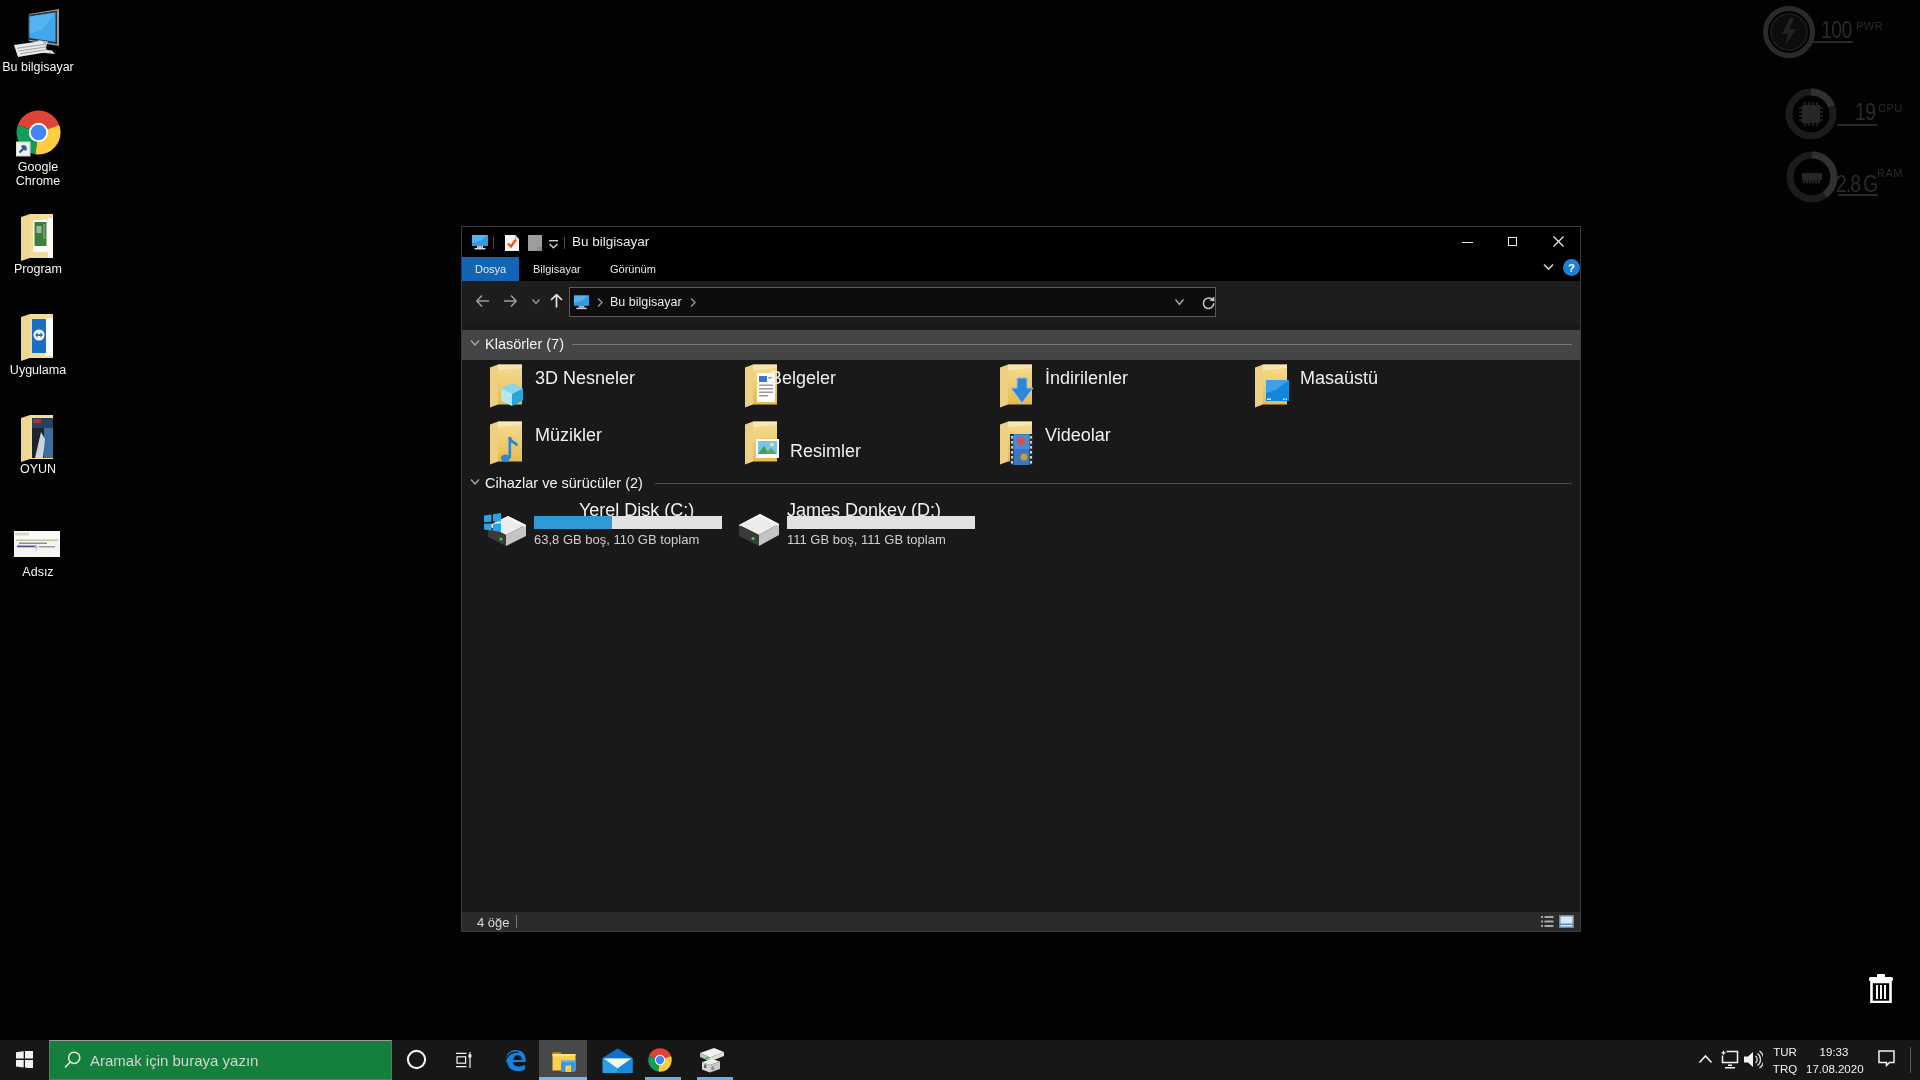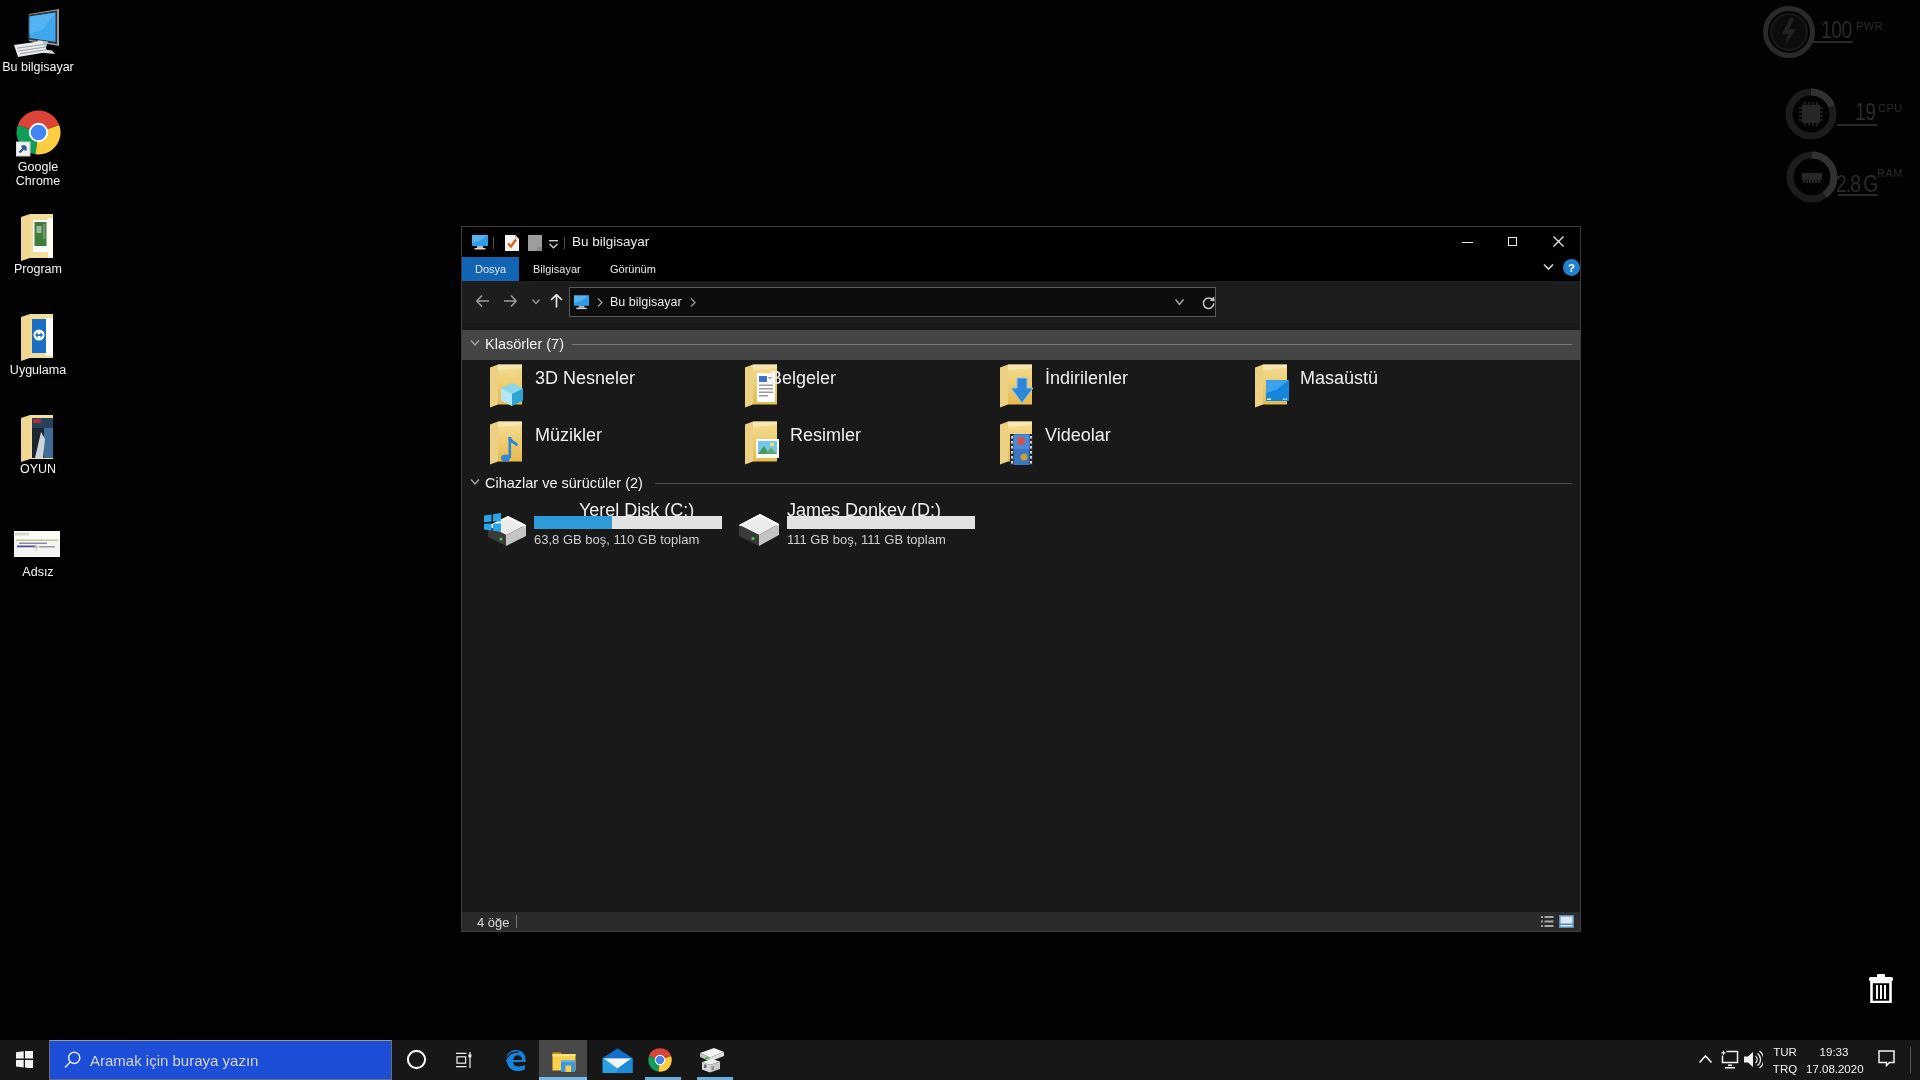--- a/index.html
+++ b/index.html
@@ -312,21 +312,21 @@
     <div class="tile-label" style="left:73px; top:102px;">Müzikler</div>
 
     <svg class="abs" style="left:282px; top:98px;" width="36" height="44">
         <use href="#folder"></use>
       <rect x="12" y="18" width="23" height="19" fill="#fdfdfd"></rect>
       <rect x="14" y="20" width="19" height="13" fill="#76c6e8"></rect>
       <polygon points="14,33 20,25 25,33" fill="#3f9b55"></polygon>
       <polygon points="21,33 27,27 33,33" fill="#59a868"></polygon>
       <circle cx="28" cy="23.5" r="2" fill="#f5e27a"></circle>
     </svg>
-    <div class="tile-label" style="left:328px; top:102px;">Resimler</div>
+    <div class="tile-label" style="left:328px; top:118px;">Resimler</div>
 
     <svg class="abs" style="left:537px; top:98px;" width="36" height="44">
         <use href="#folder"></use>
       <rect x="11" y="13" width="23" height="31" fill="#2a2a2a"></rect>
       <rect x="14.5" y="13" width="16" height="31" fill="#3a76c4"></rect>
       <rect x="14.5" y="14" width="16" height="14" fill="#4a8ad8"></rect>
       <circle cx="22" cy="20" r="4" fill="#d8524a"></circle>
       <circle cx="25" cy="36" r="3.5" fill="#c8a03a"></circle>
       <g fill="#cfcfcf">
         <rect x="12" y="15" width="2" height="2.6"></rect>
@@ -410,21 +410,21 @@
 
   <svg class="abs" style="left:16px; top:11px;" width="17" height="17" viewBox="0 0 17 17">
     <g fill="#f2f2f2">
       <polygon points="0,1.2 7.7,0.2 7.7,7.6 0,7.6"></polygon>
       <polygon points="9,0 17,-1 17,7.6 9,7.6"></polygon>
       <polygon points="0,9 7.7,9 7.7,16.4 0,15.4"></polygon>
       <polygon points="9,9 17,9 17,17.6 9,16.6"></polygon>
     </g>
   </svg>
 
-  <div class="abs" style="left:49px; top:0; width:343px; height:40px; background:#1d4ed8; border:1px solid #6e6e6e; border-top-color:#9a9a9a;">
+  <div class="abs" style="left:49px; top:0; width:343px; height:40px; background:#15803d; border:1px solid #6e6e6e; border-top-color:#9a9a9a;">
     <svg class="abs" style="left:14px; top:10px;" width="17" height="18" viewBox="0 0 17 18">
       <circle cx="10.2" cy="6.8" r="5.6" stroke="#e8e8e8" stroke-width="1.5" fill="none"></circle>
       <line x1="6.2" y1="11" x2="1" y2="16.6" stroke="#e8e8e8" stroke-width="1.5"></line>
     </svg>
     <div class="abs" style="left:40px; top:11px; color:#d4d4d4; font-size:15px;">Aramak için buraya yazın</div>
   </div>
 
   <svg class="abs" style="left:406px; top:9px;" width="21" height="21" viewBox="0 0 21 21">
     <circle cx="10.5" cy="10.5" r="8.6" stroke="#f2f2f2" stroke-width="2.1" fill="none"></circle>
   </svg>

